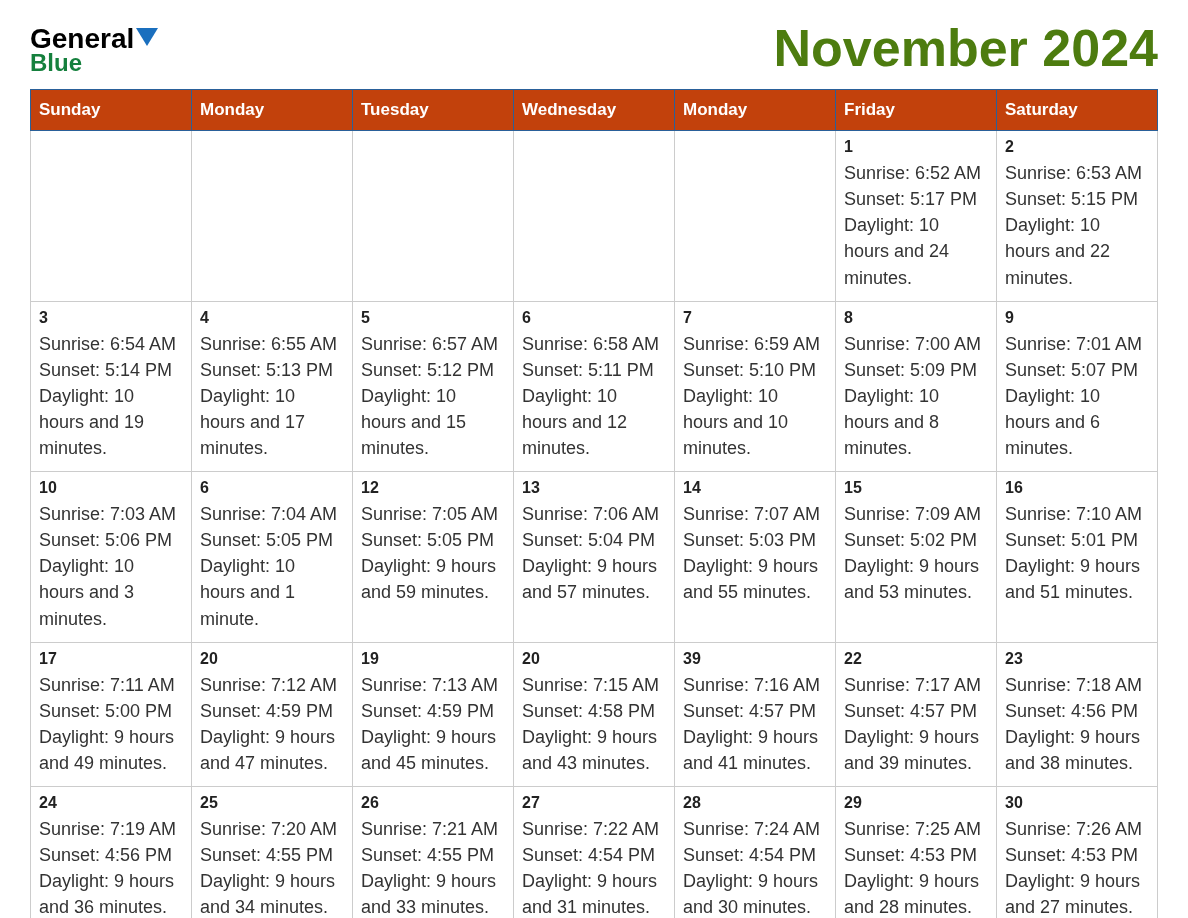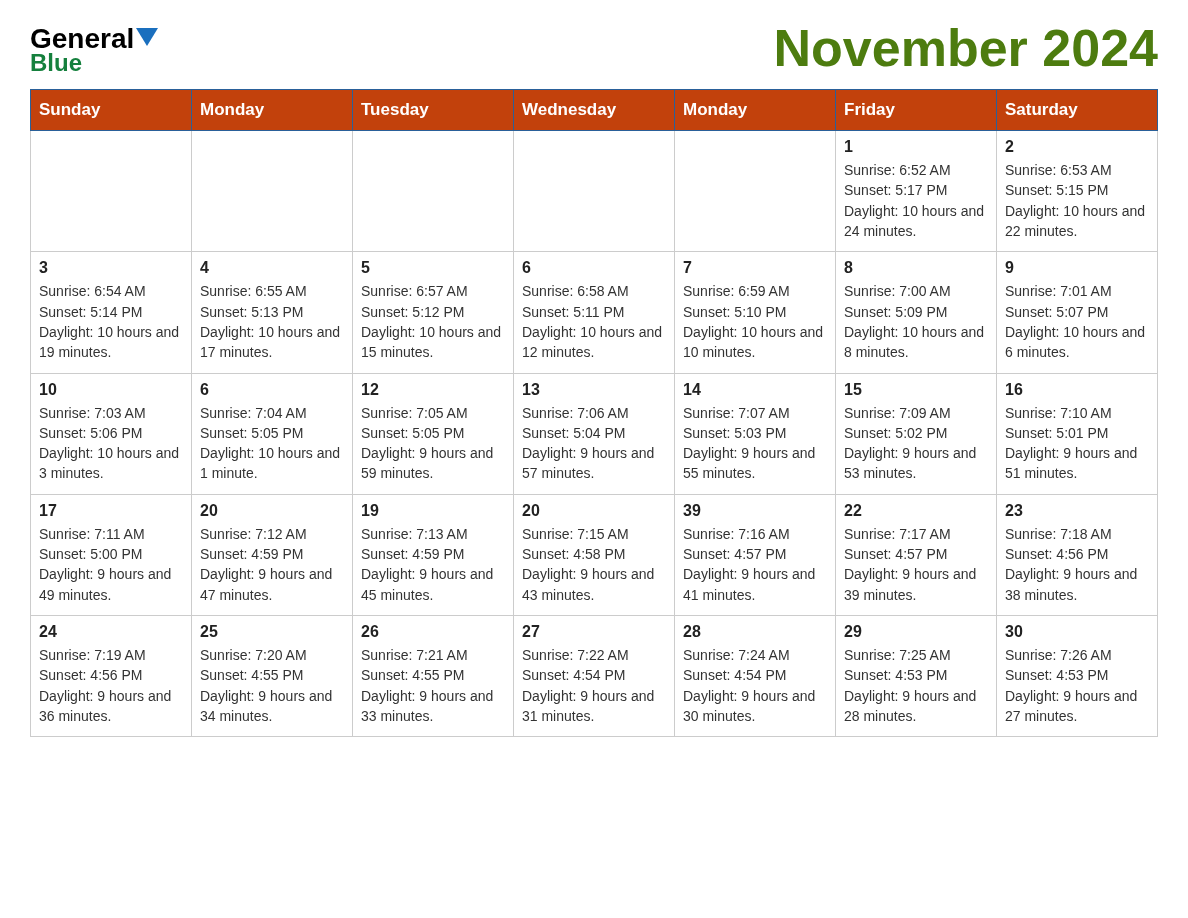--- a/index.html
+++ b/index.html
@@ -86,21 +86,21 @@
 
     .day-number {
       font-size: 16px;
       font-weight: bold;
       color: #222;
       display: block;
       margin-bottom: 4px;
     }
 
     .day-info {
-      font-size: 14px;
+      font-size: 18px;
       color: #333;
       line-height: 1.45;
     }
 
     .empty-cell {
       background: #fff;
     }
 
     tr:first-child td {
       background: #fff;

